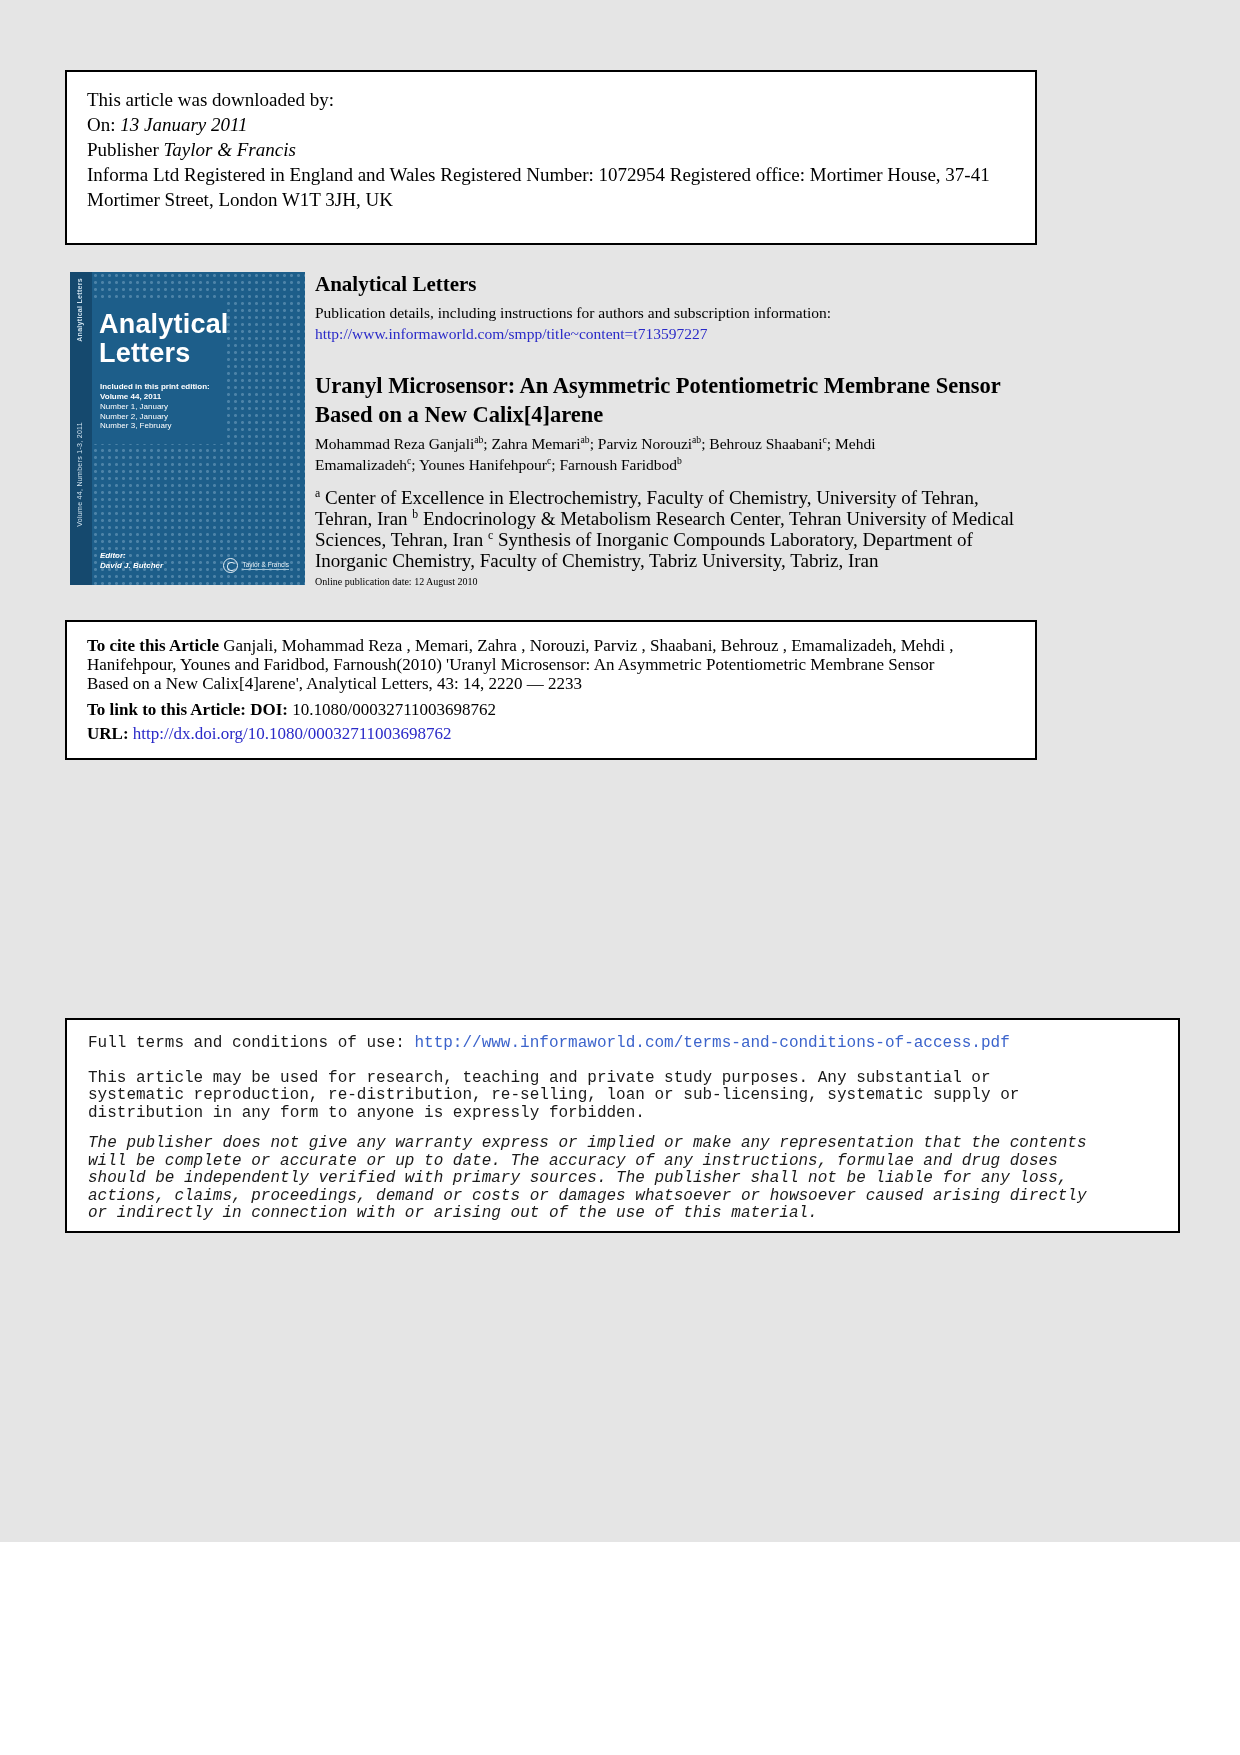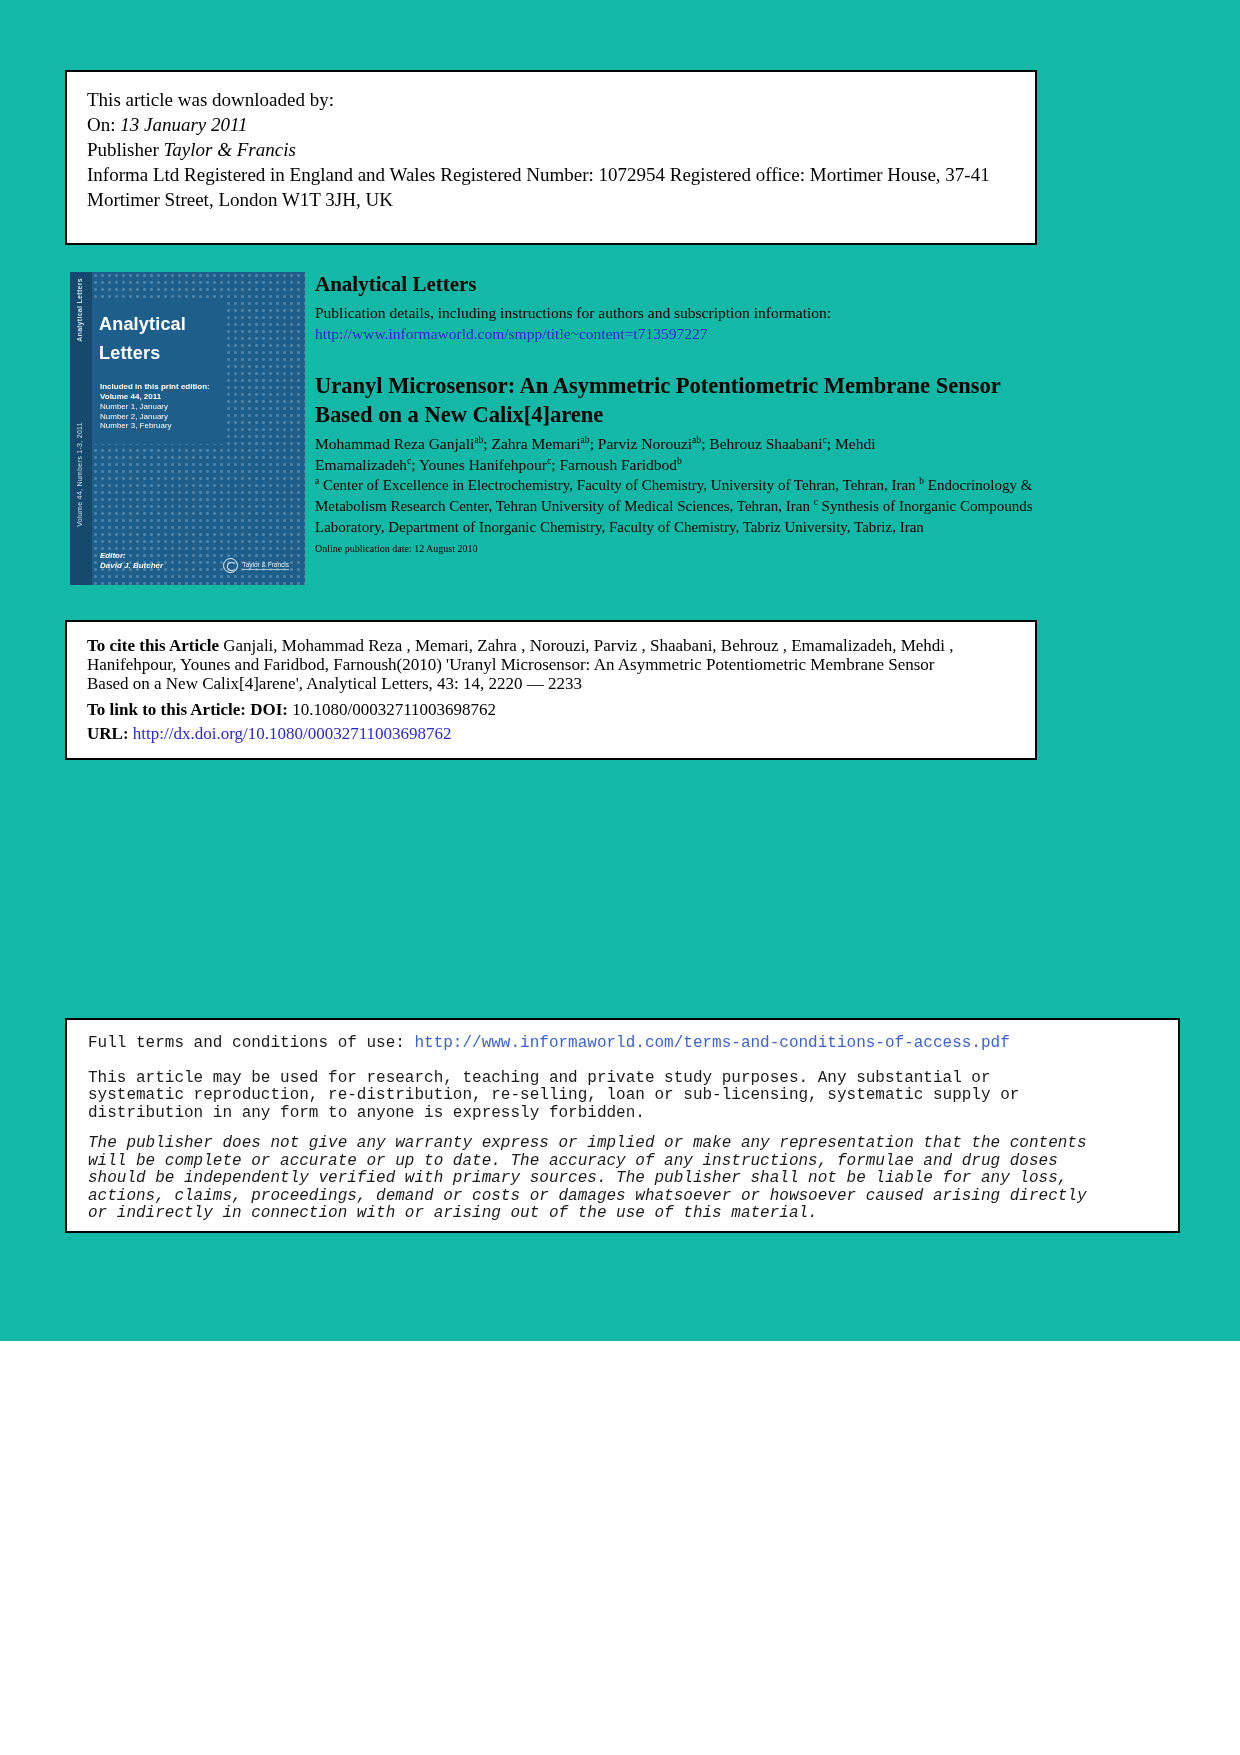--- a/index.html
+++ b/index.html
@@ -1,17 +1,17 @@
 <!DOCTYPE html>
 <html style="--link_serif: #2a2ac8; --link_mono: #3c64cc; --cover_bg: #1d5e8a; --cover_spine: #15496e; --cover_dot: #4d83a8;"><head>
 <meta charset="utf-8">
 <style>
   * { margin:0; padding:0; box-sizing:border-box; }
   html,body { background:#ffffff; }
-  .page { position:relative; width:1240px; height:1341px; background:#14b8a6; color:#000;
+  .page { position:relative; width:1240px; height:1542px; background:#e5e5e5; color:#000;
           font-family:"Liberation Serif", serif; overflow:hidden; }
   .box { position:absolute; border:2px solid #000; background:#fff; }
 
   
   .box-download { left:65px; top:70px; width:972px; height:175px; padding:15px 12px 0 20px;
                   font-size:19px; line-height:25px; }
   .it { font-style:italic; }
 
   a.link { color:var(--link_serif,#2a2ac8); text-decoration:none; cursor:pointer; }
   a.mlink { color:var(--link_mono,#3c64cc); text-decoration:none; cursor:pointer; }
@@ -24,39 +24,39 @@
                 background-image:radial-gradient(circle, var(--cover_dot,#4d83a8) 1.3px, transparent 1.6px);
                 background-size:7px 7px; }
   .cover-solid { position:absolute; left:22px; top:30px; width:134px; height:142px;
                  background:var(--cover_bg,#1d5e8a); }
   .cover-spine { position:absolute; left:0; top:0; width:22px; height:313px;
                  background:var(--cover_spine,#15496e); }
   .spine-txt { position:absolute; writing-mode:vertical-rl; transform:rotate(180deg);
                font-size:7px; letter-spacing:0.3px; color:#cfe2ef; white-space:nowrap; }
   .spine-top { left:6px; top:6px; font-weight:bold; }
   .spine-bot { left:6px; top:150px; }
-  .masthead { position:absolute; left:29px; top:38px; font-weight:bold; font-size:18px; line-height:29px; letter-spacing:0.2px; }
+  .masthead { position:absolute; left:29px; top:38px; font-weight:bold; font-size:27px; line-height:29px; letter-spacing:0.2px; }
   .cover-info { position:absolute; left:30px; top:110px; font-size:8px; line-height:10px; }
   .cover-info .b { font-weight:bold; }
   .cover-issues div { font-size:8px; line-height:9.5px; }
   .cover-editor { position:absolute; left:30px; bottom:14px; font-size:8px; line-height:10px; font-weight:bold;font-style:italic; }
   .cover-logo { position:absolute; right:16px; bottom:12px; display:flex; align-items:center; gap:4px; }
   .logo-circle { width:15px; height:15px; border:1.4px solid #e8f1f7; border-radius:50%; position:relative; }
   .logo-circle::after { content:""; position:absolute; left:3px; top:3px; width:7px; height:7px;
                         border:1.4px solid #e8f1f7; border-right-color:transparent; border-radius:50%; }
   .logo-text { font-size:6.5px; line-height:7.5px; color:#e8f1f7; border-bottom:0.5px solid #9fc0d4; padding-bottom:1px; }
 
   
   .jr-col { position:absolute; left:315px; top:272px; width:722px; }
   .jr-name { font-size:21px; font-weight:bold; line-height:24px; }
   .jr-details { margin-top:6px; font-size:15.5px; line-height:21px; }
   .jr-link { font-size:15.5px; line-height:21px; }
   .art-title { margin-top:28px; width:700px; font-size:22.5px; font-weight:bold; line-height:28.5px; }
   .art-authors { margin-top:4px; width:660px; font-size:15.5px; line-height:21px; }
-  .art-affils { margin-top:0; width:718px; font-size:15px; line-height:21px; }
+  .art-affils { margin-top:12px; width:718px; font-size:19px; line-height:21px; }
   .art-pubdate { font-size:10px; line-height:21px; }
   sup { font-size:0.62em; line-height:0; vertical-align:super; }
 
   
   .box-cite { left:65px; top:620px; width:972px; height:140px; padding:14px 12px 0 20px;
               font-size:17px; line-height:19px; }
   .cite-p { width:888px; }
   .b { font-weight:bold; }
   .cite-doi { margin-top:7px; }
   .cite-url { margin-top:5px; }

